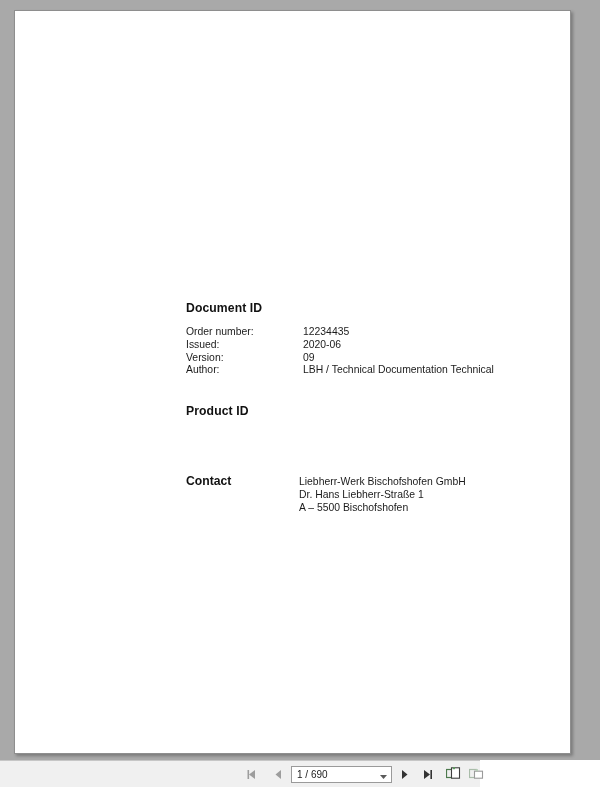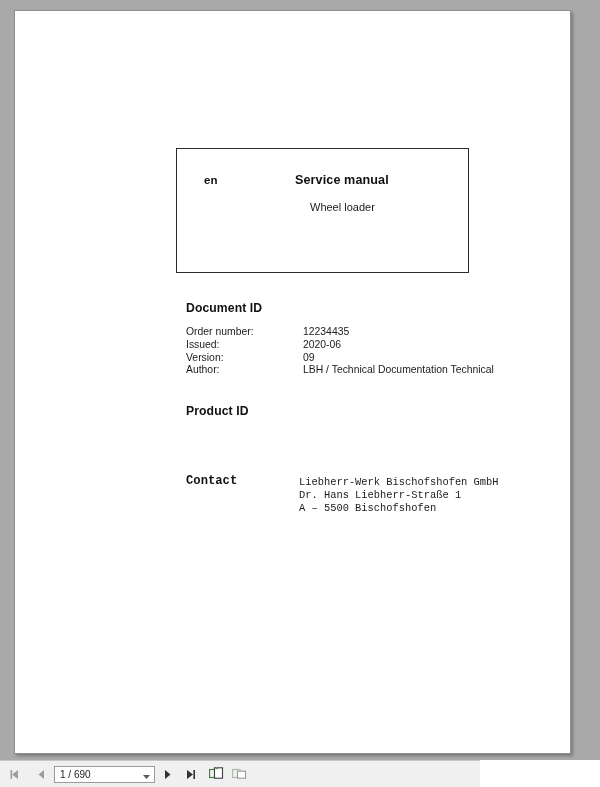--- a/index.html
+++ b/index.html
@@ -116,21 +116,20 @@
   
   #section-document-id { top: 290px; }
   
   #section-product-id  { top: 393px; }
 
   
   #section-contact { top: 465px; }
   #section-contact .contact-row {
     display: flex;
     align-items: flex-start;
-    font-family: Liberation Mono, monospace;
   }
   #contact-heading {
     font-size: 12.2px;
     font-weight: bold;
     color: #111;
     width: 113px;
     flex: 0 0 113px;
     white-space: nowrap;
     line-height: 12.8px;
     position: relative;
@@ -148,21 +147,21 @@
     position: absolute;
     left: 0;
     top: 760px;
     width: 480px;
     height: 27px;
     background: #f0f0f0;
     border-top: 1px solid #c6c6c6;
     box-sizing: border-box;
     display: flex;
     align-items: center;
-    justify-content: flex-start;
+    justify-content: flex-end;
   }
   #toolbar-inner {
     display: flex;
     align-items: center;
     gap: 0px;
     transform: translateX(6px);
   }
   .tb-btn {
     width: 19px;
     height: 19px;
@@ -204,25 +203,20 @@
     transform: translateY(-50%);
   }
 </style>
 </head>
 <body>
 
 <div id="viewer">
 
   <div id="page">
 
-    <div id="title-box">
-      <div id="lang-code">en</div>
-      <div id="doc-type">Service manual</div>
-      <div id="machine-type">Wheel loader</div>
-    </div>
 
     <div class="section" id="section-document-id">
       <div class="section-heading">Document ID</div>
       <table class="kv-table">
         <tbody>
           <tr>
             <td class="kv-key">Order number:</td>
             <td class="kv-val">12234435</td>
           </tr>
           <tr>

